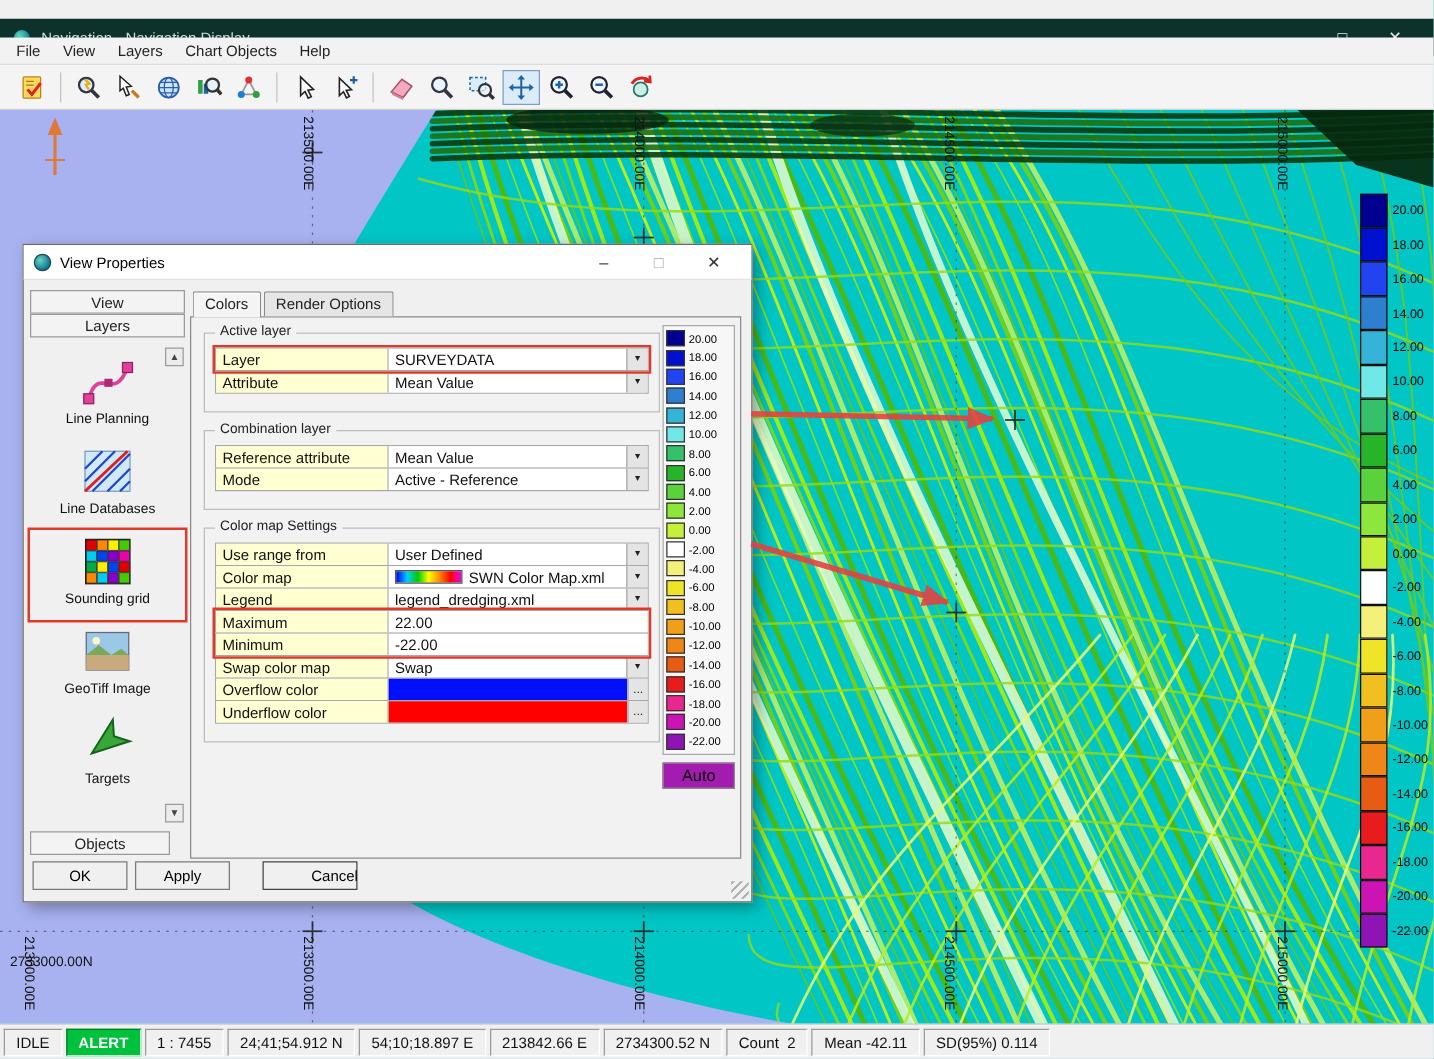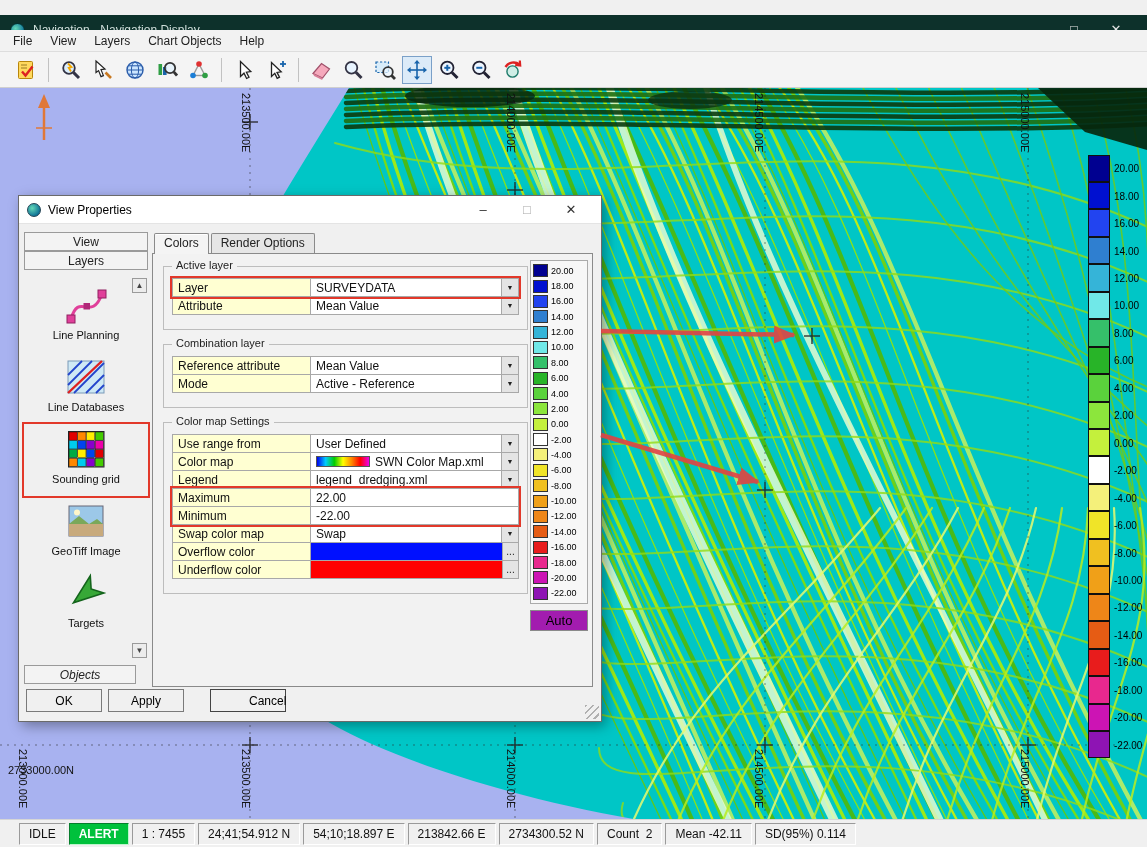--- a/index.html
+++ b/index.html
@@ -48,21 +48,21 @@
 
   .dlg-side{position:absolute;left:5px;top:36px;width:124px;height:452px;}
   .side-btn{height:19px;border:1px solid #9a9a9a;background:#f3f3f3;font-size:12px;display:flex;align-items:center;justify-content:center;color:#222;}
   #side-list{position:absolute;top:48px;left:0;right:0;}
   .side-item{height:72px;display:flex;flex-direction:column;align-items:center;padding-top:3px;position:relative;}
   .side-item.hl{box-shadow:0 0 0 2px #e2382a;}
   .side-label{font-size:11px;margin-top:2px;color:#111;}
   .sb{position:absolute;width:15px;height:15px;border:1px solid #9a9a9a;background:#ececec;font-size:8px;line-height:14px;text-align:center;color:#444;z-index:3;}
   .sb-up{top:46px;right:1px;}
   .sb-down{bottom:26px;right:1px;}
-  .side-objects{position:absolute;bottom:0;left:0;right:12px;font-style:italic;}
+  .side-objects{position:absolute;bottom:0;left:0;right:12px;}
 
   .dlg-main{position:absolute;left:133px;top:37px;right:8px;height:454px;}
   #tabs{display:flex;height:20px;margin-left:2px;position:relative;z-index:2;}
   .tab{padding:2px 9px;border:1px solid #8a8a8a;border-bottom:none;background:#e6e6e6;font-size:12px;margin-right:2px;border-radius:2px 2px 0 0;color:#222;}
   .tab.active{background:#f4f4f4;margin-bottom:-1px;box-shadow:inset 0 1px 0 #fff;}
   .sheet{position:absolute;top:20px;left:0;right:0;bottom:0;border:1px solid #8a8a8a;background:#f2f2f2;}
 
   .groupbox{position:relative;border:1px solid #bdbdbd;margin:14px 64px 0 10px;padding:12px 8px 14px 8px;}
   .groupbox:first-child{margin-top:12px;}
   .grouplabel{position:absolute;top:-8px;left:8px;background:#f2f2f2;padding:0 4px;font-size:11px;color:#222;}
@@ -80,21 +80,21 @@
   .ssw{width:15px;height:13px;border:1px solid #333;flex:none;}
   .slab{font-size:9px;margin-left:3px;color:#000;white-space:nowrap;}
   .autobtn{position:absolute;top:356px;right:4px;width:58px;height:21px;border:1px solid #8a8a8a;background:#a21caf;font-size:13px;font-family:"Liberation Sans",sans-serif;}
 
   .dlgbtns{position:absolute;left:7px;bottom:9px;display:flex;}
   .dbtn{width:76px;height:23px;border:1px solid #7a7a7a;background:#f0f0f0;font-size:12px;font-family:"Liberation Sans",sans-serif;margin-right:6px;}
   .dbtn:nth-child(3){margin-left:20px;border-color:#444;padding-left:38px;}
   .grip{position:absolute;right:2px;bottom:2px;width:14px;height:14px;background:repeating-linear-gradient(135deg,#b0b0b0 0 2px,transparent 2px 5px);}
 
   
-  #statusbar{position:absolute;left:0;top:819px;width:1147px;height:28px;background:#f0f0f0;border-top:1px solid #d6d6d6;display:flex;align-items:center;padding:0 19px;}
+  #statusbar{position:absolute;left:0;top:819px;width:1147px;height:28px;background:#f0f0f0;border-top:1px solid #d6d6d6;display:flex;align-items:center;padding:0 3px;}
   .scell{height:22px;display:flex;align-items:center;padding:0 9px;border:1px solid;border-color:#9a9a9a #ffffff #ffffff #9a9a9a;margin-right:3px;font-size:12px;background:#f0f0f0;white-space:pre;color:#111;}
   .scell.alert{background:#00c13c;color:#fff;font-weight:bold;border-color:#067d2c #bdf5cd #bdf5cd #067d2c;}
 </style>
 </head>
 <body>
 
 <div id="app">
 
   <div id="titlebar">
     <span class="app-icon"></span>

